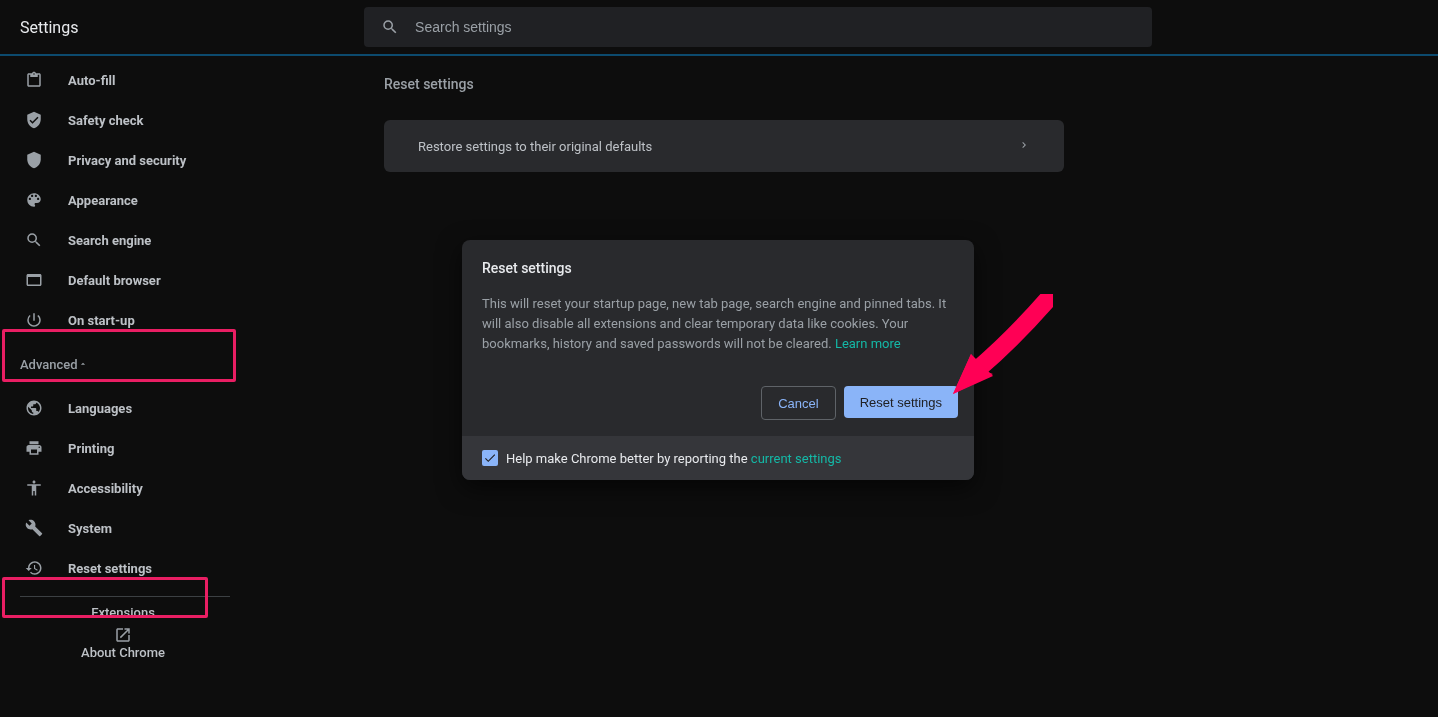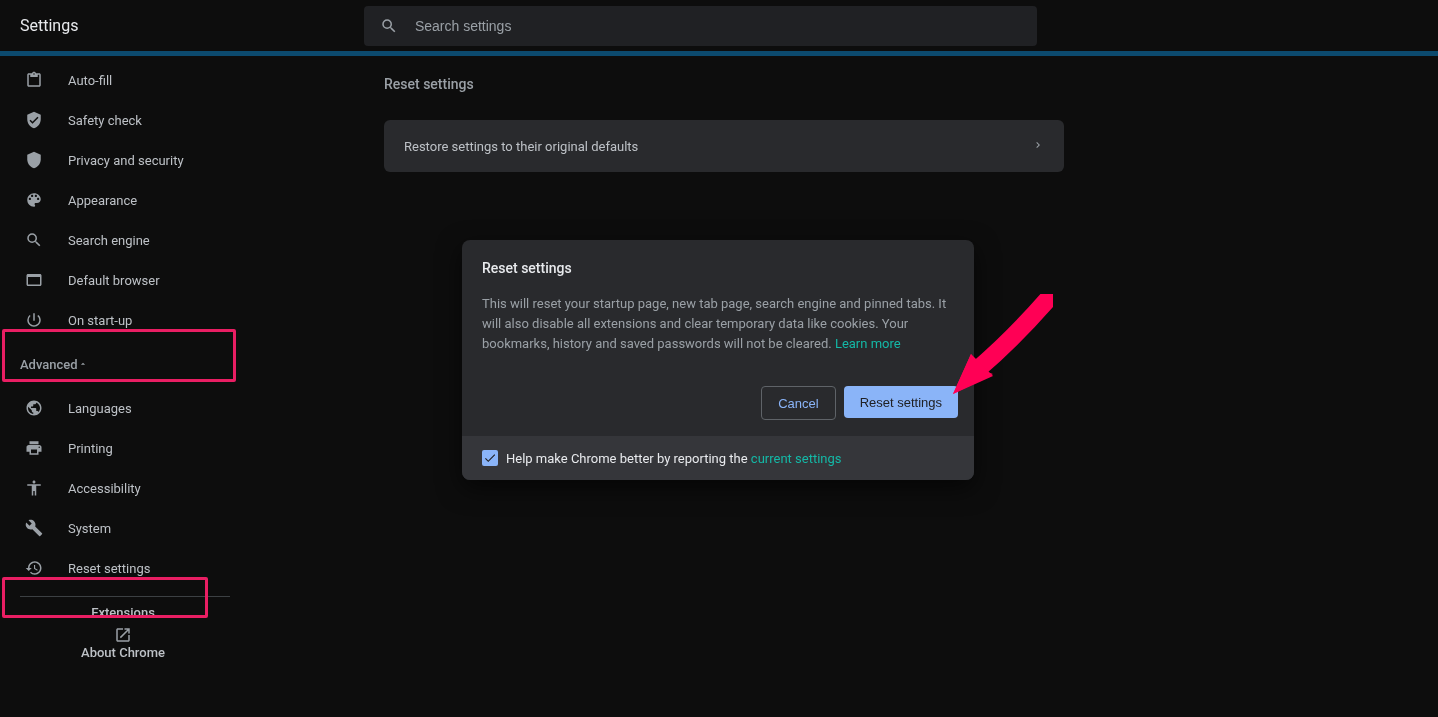--- a/index.html
+++ b/index.html
@@ -8,32 +8,32 @@
       background: #0d0d0d;
       font-family: 'Roboto', Arial, sans-serif;
       color: #e8eaed;
       overflow: hidden;
       position: relative;
     }
     .header {
       height: 56px;
       display: flex;
       align-items: center;
-      border-bottom: 5px solid #0c4a6e;
+      border-bottom: 2px solid #0c4a6e;
       padding: 0 20px;
     }
     .page-title {
       font-size: 16px;
       color: #e8eaed;
       font-weight: 400;
       width: 344px;
     }
     .search-container {
       position: relative;
-      width: 673px;
+      width: 788px;
       height: 40px;
       background: #202124;
       border-radius: 4px;
       display: flex;
       align-items: center;
       padding: 0 16px;
     }
     .search-icon-box {
       width: 20px; height: 20px;
       margin-right: 16px;
@@ -57,21 +57,21 @@
       position: relative;
     }
     .nav-item {
       display: flex;
       align-items: center;
       height: 40px;
       padding: 0 24px;
       cursor: pointer;
       color: #bdc1c6;
       font-size: 13px;
-      font-weight: 400;
+      font-weight: 700;
     }
     .nav-icon {
       width: 20px; height: 20px;
       margin-right: 24px;
       display: flex;
       align-items: center;
       justify-content: center;
       color: #9aa0a6;
     }
     .nav-icon svg { width: 18px; height: 18px; fill: currentColor; }
@@ -123,21 +123,21 @@
       margin-bottom: 28px;
     }
     .settings-row {
       background: #292a2d;
       width: 680px;
       height: 52px;
       border-radius: 6px;
       display: flex;
       align-items: center;
       justify-content: space-between;
-      padding: 0 20px;
+      padding: 0 34px;
       cursor: pointer;
       color: #bdc1c6;
       font-size: 13px;
     }
     .dialog-overlay {
       position: absolute;
       left: 0; top: 0; right: 0; bottom: 0;
       display: flex;
       justify-content: center;
       align-items: flex-start;

